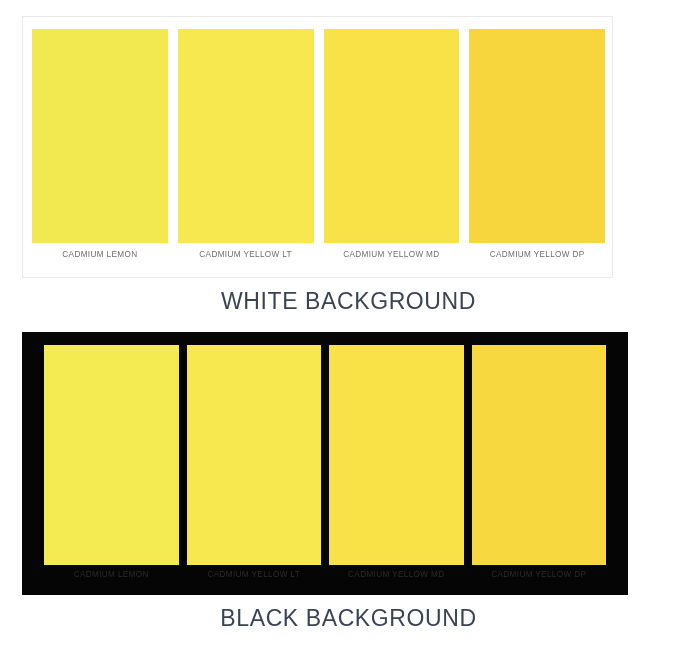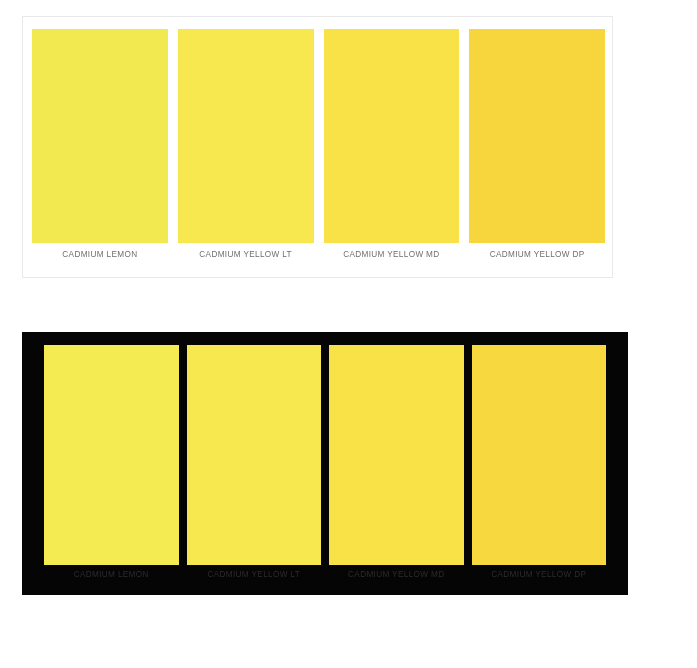--- a/index.html
+++ b/index.html
@@ -143,20 +143,21 @@
       </div>
 
       <div class="wswatch">
         <div class="chip" style="background-color: rgb(246, 214, 60);"></div>
         <div class="chip-label">CADMIUM YELLOW DP</div>
       </div>
 
     </div>
   </div>
 
+  <div class="caption" id="caption-white">WHITE BACKGROUND</div>
 
   <div class="black-panel" style="background-color: rgb(5, 5, 5);">
     <div class="black-swatch-row">
 
       <div class="bswatch">
         <div class="chip" style="background-color: rgb(244, 234, 82);"></div>
         <div class="chip-label">CADMIUM LEMON</div>
       </div>
 
       <div class="bswatch">
@@ -170,14 +171,15 @@
       </div>
 
       <div class="bswatch">
         <div class="chip" style="background-color: rgb(247, 216, 62);"></div>
         <div class="chip-label">CADMIUM YELLOW DP</div>
       </div>
 
     </div>
   </div>
 
+  <div class="caption" id="caption-black">BLACK BACKGROUND</div>
 
 </div>
 
 </body></html>

